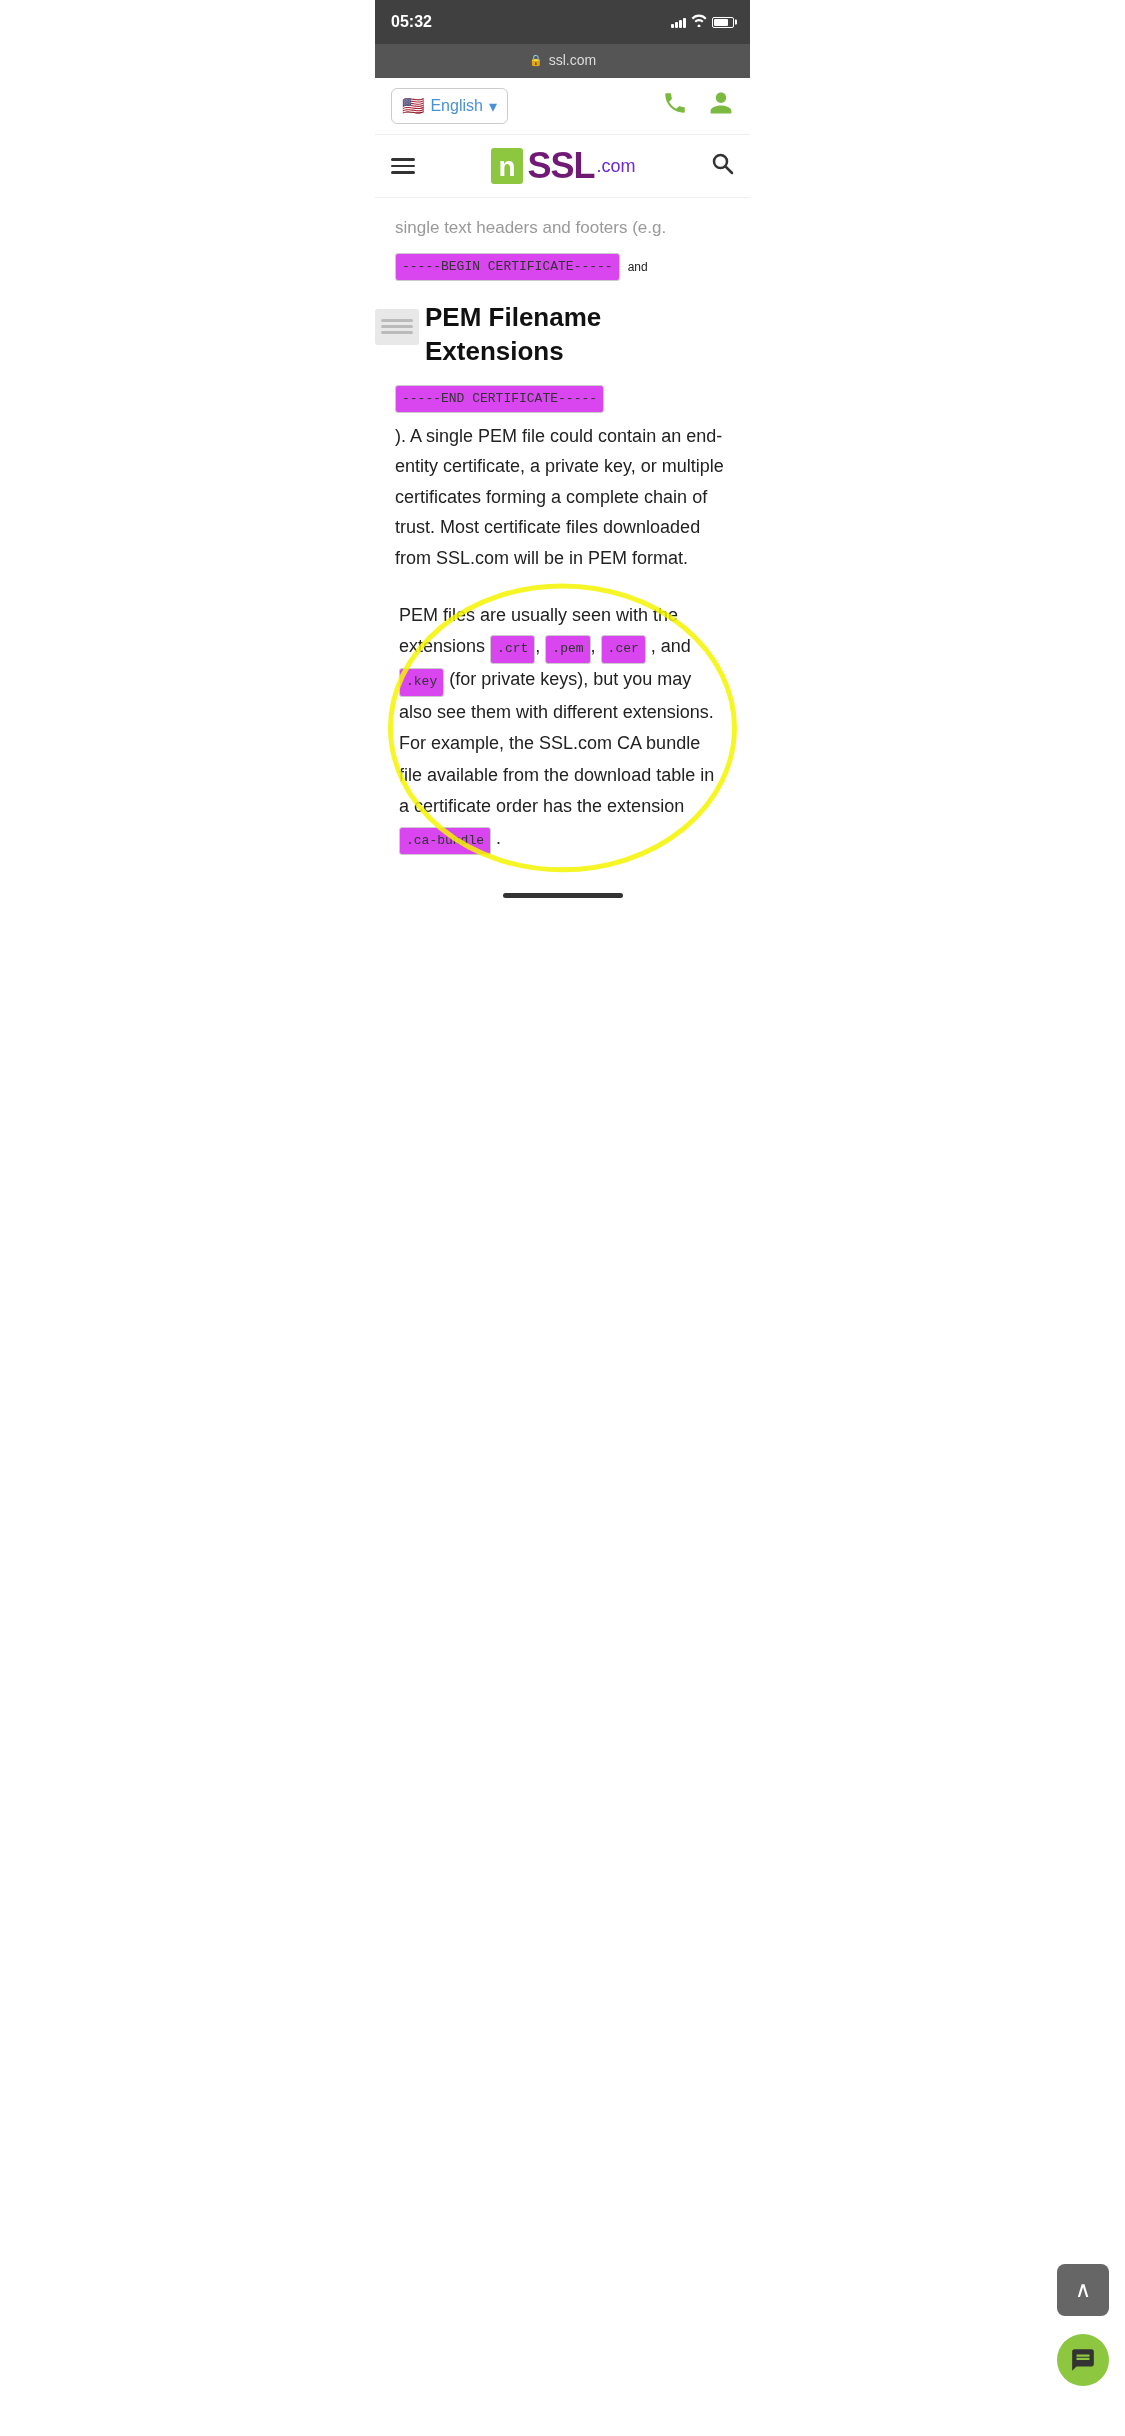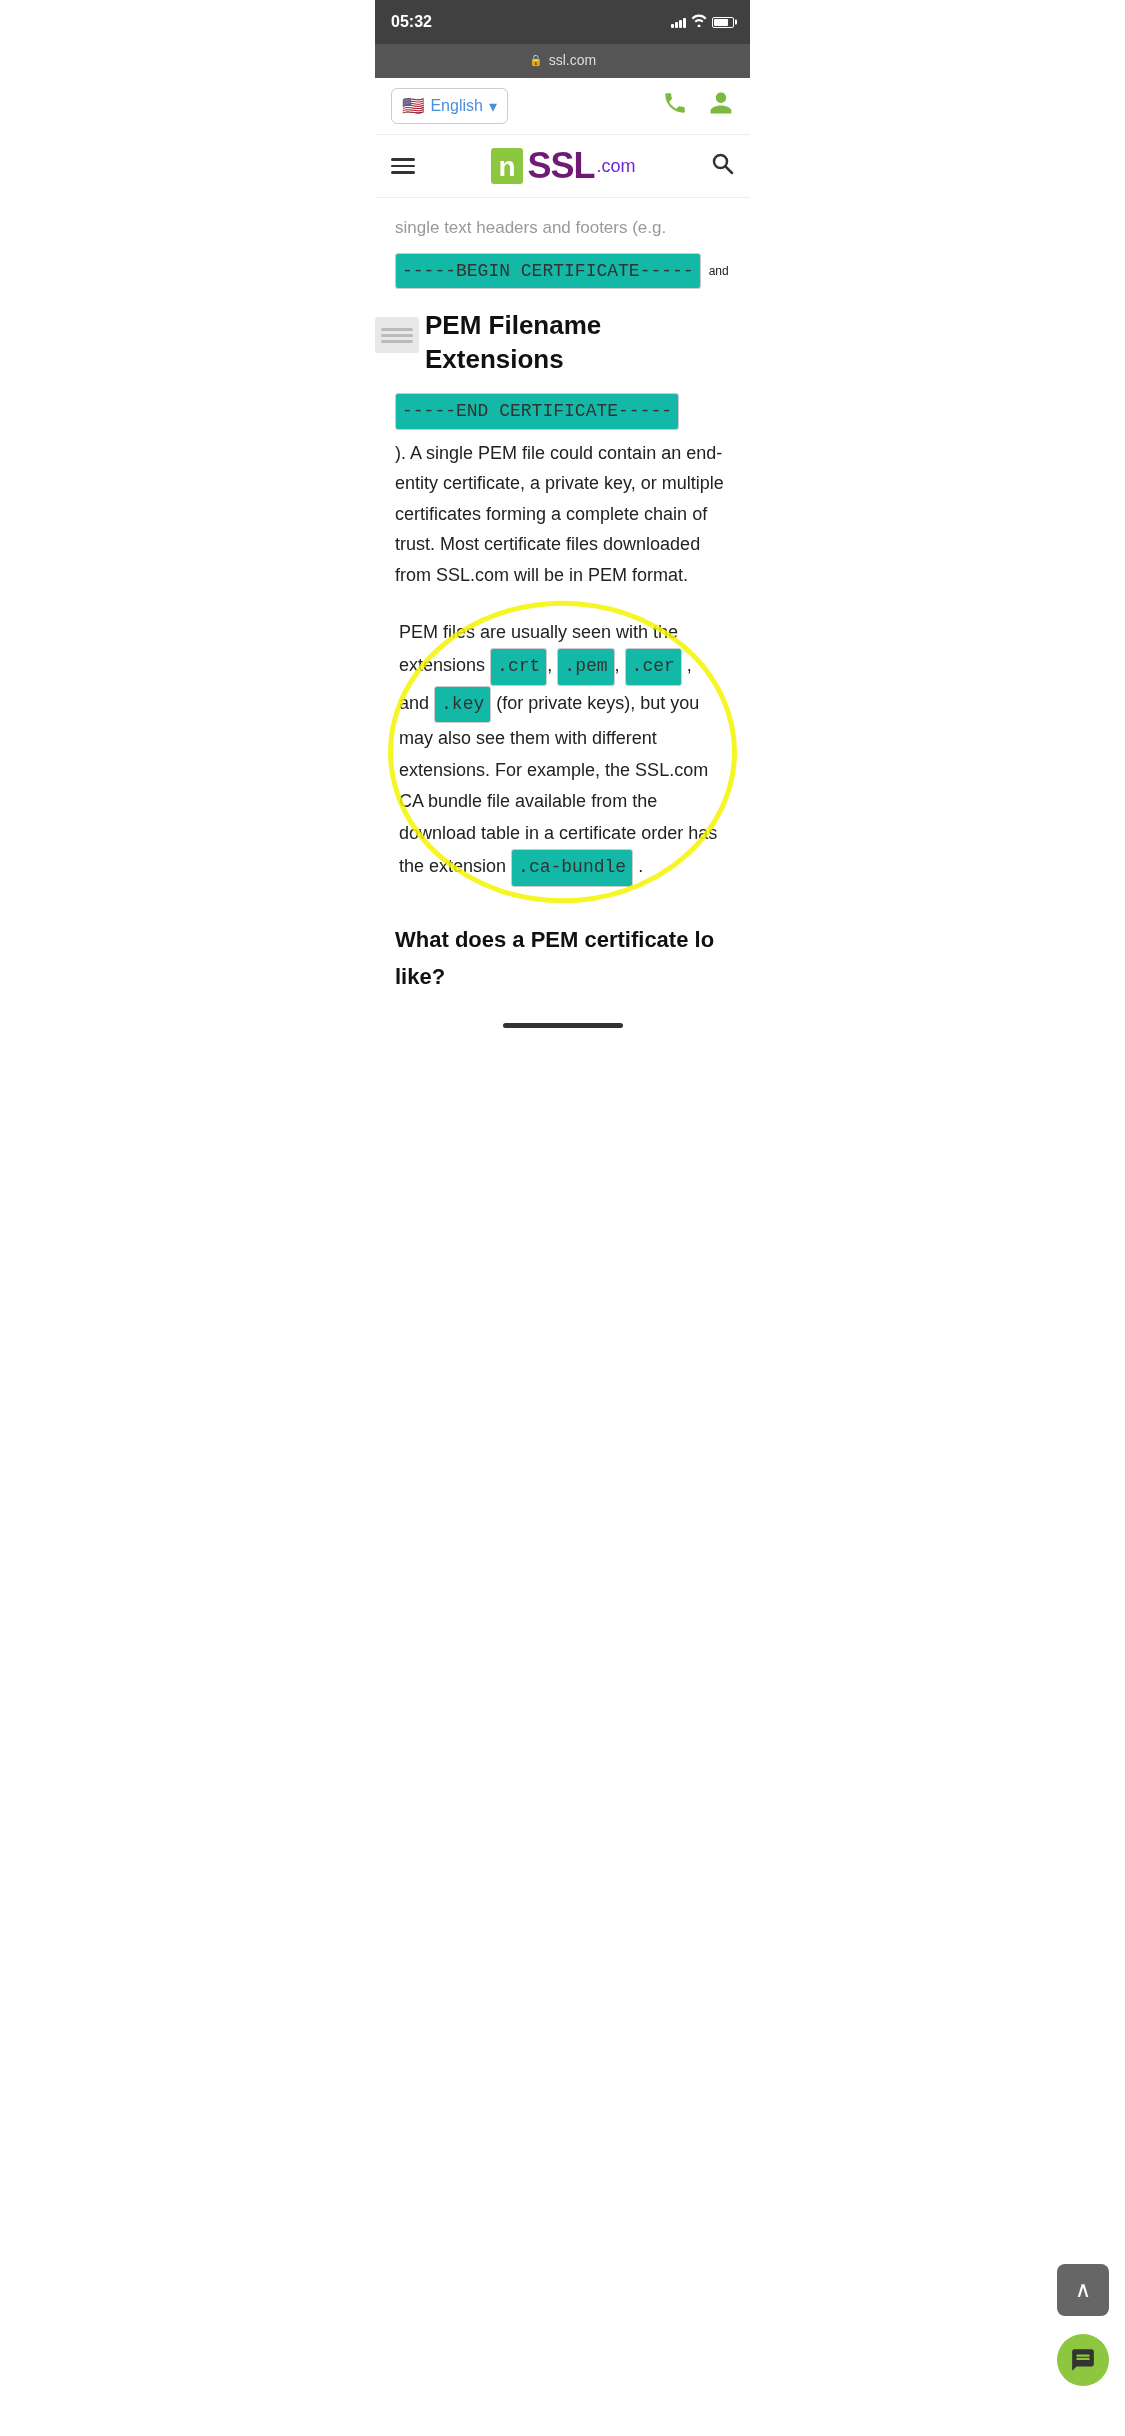--- a/index.html
+++ b/index.html
@@ -191,25 +191,25 @@
     }
 
     .content-partial {
       color: #999;
       font-size: 17px;
       margin-bottom: 10px;
     }
 
     .code-inline {
       font-family: 'Courier New', Courier, monospace;
-      font-size: 18px;
+      font-size: 13px;
       border: 1px solid #ccc;
       border-radius: 3px;
       padding: 2px 6px;
-      background: #14b8a6;
+      background: #d946ef;
       color: #333;
       display: inline-block;
     }
 
     .section-heading {
       font-size: 26px;
       font-weight: 700;
       color: #111;
       margin: 20px 0 16px;
       line-height: 1.3;
@@ -374,26 +374,20 @@
       <code class="code-inline">.pem</code><span>,</span>
       <code class="code-inline">.cer</code>
       <span>, and </span>
       <code class="code-inline">.key</code>
       <span> (for private keys), but you may also see them with different extensions. For example, the SSL.com CA bundle file available from the download table in a certificate order has the extension </span>
       <code class="code-inline">.ca-bundle</code>
       <span>.</span>
     </p>
   </div>
 
-  <div style="margin-top:24px;">
-    <p class="bold-heading">
-      <strong>What does a PEM certificate lo</strong><br>
-      <strong>like?</strong>
-    </p>
-  </div>
 
 </div>
 
 <div class="back-to-top">
   <span>∧</span>
 </div>
 
 <div class="chat-btn">
   <svg width="26" height="26" viewBox="0 0 24 24" fill="#333">
     <path d="M20 2H4c-1.1 0-2 .9-2 2v18l4-4h14c1.1 0 2-.9 2-2V4c0-1.1-.9-2-2-2zm-2 10H6V10h12v2zm0-3H6V7h12v2z"></path>

